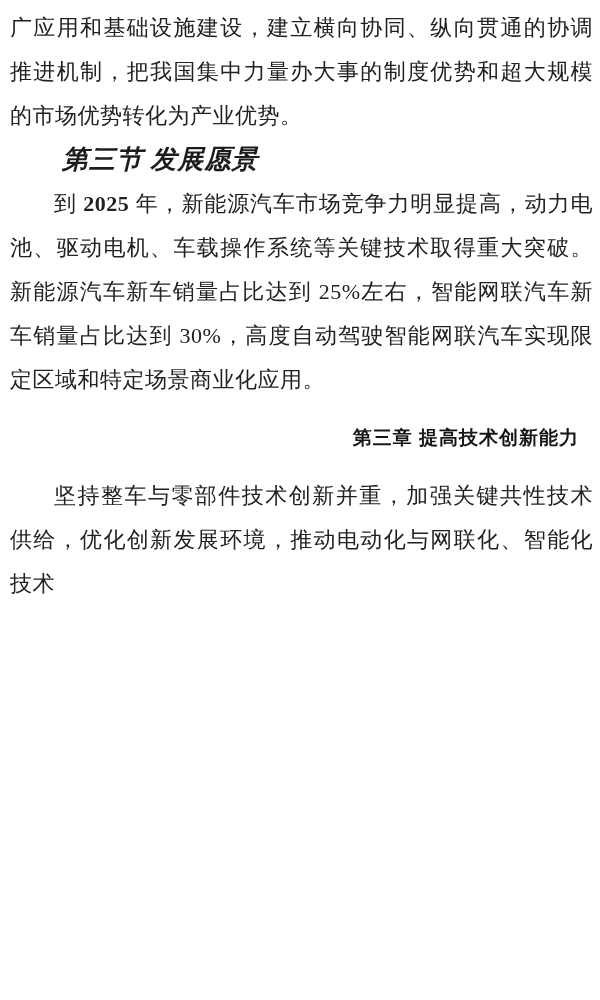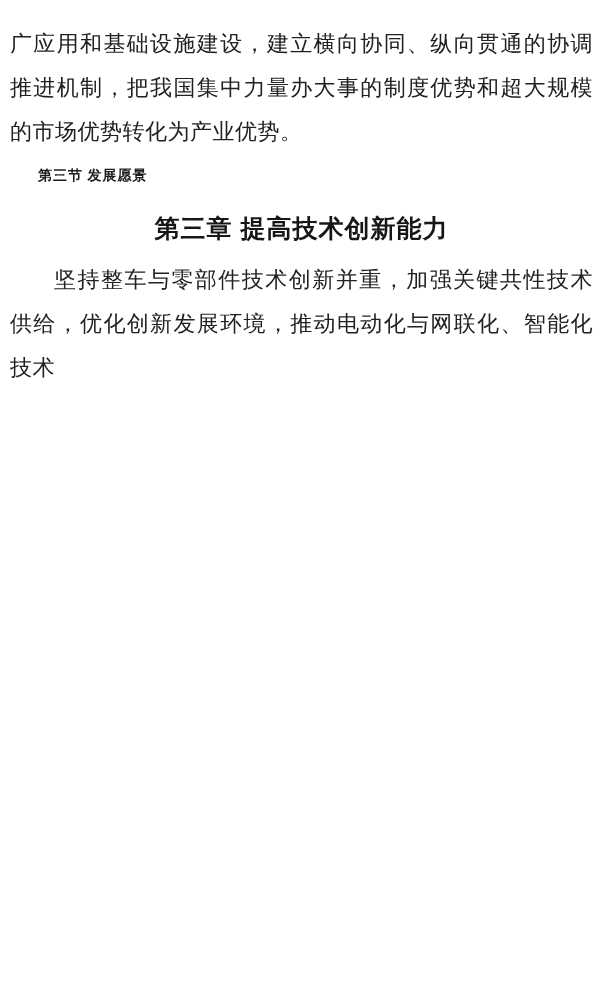--- a/index.html
+++ b/index.html
@@ -7,49 +7,50 @@
     padding: 0;
     background: #ffffff;
   }
   .page {
     position: relative;
     width: 600px;
     height: 888px;
     background: #ffffff;
     overflow: hidden;
     box-sizing: border-box;
-    padding: 22px 7px 0 10px;
+    padding: 6px 7px 0 10px;
     font-family: "Liberation Serif", "DejaVu Serif", serif;
     color: #212121;
   }
   .para {
     margin: 0;
     font-size: 22px;
     line-height: 44px;
     letter-spacing: 0.5px;
     text-align: justify;
   }
   .indent {
     text-indent: 2em;
   }
   .section-heading {
     margin: 0;
-    font-size: 14px;
+    font-size: 26px;
     line-height: 44px;
     font-weight: bold;
     text-indent: 2em;
     letter-spacing: 1px;
     color: #1c1c1c;
+    font-style: italic;
   }
   .chapter-heading {
-    margin: 8px;
-    font-size: 25px;
+    margin: 14px;
+    font-size: 19px;
     line-height: 44px;
     font-weight: bold;
-    text-align: center;
+    text-align: right;
     letter-spacing: 1px;
     font-family: "Liberation Sans", "DejaVu Sans", sans-serif;
     color: #161616;
   }
   .bold-num {
     font-weight: bold;
   }
   .page-number {
     position: absolute;
     top: 974px;
@@ -65,20 +66,21 @@
 <body>
 
 <div class="page">
 
   <p class="para">广应用和基础设施建设，建立横向协同、纵向贯通的协调推进机制，把我国集中力量办大事的制度优势和超大规模的市场优势转化为产业优势。</p>
 
 
   <h3 class="section-heading">第三节 发展愿景</h3>
 
 
+  <p class="para indent"><span>到 </span><span class="bold-num">2025</span><span> 年，新能源汽车市场竞争力明显提高，动力电池、驱动电机、车载操作系统等关键技术取得重大突破。新能源汽车新车销量占比达到 25%左右，智能网联汽车新车销量占比达到 30%，高度自动驾驶智能网联汽车实现限定区域和特定场景商业化应用。</span></p>
 
   <h2 class="chapter-heading">第三章 提高技术创新能力</h2>
 
   <p class="para indent">坚持整车与零部件技术创新并重，加强关键共性技术供给，优化创新发展环境，推动电动化与网联化、智能化技术</p>
 
   <div class="page-number">4</div>
 
 </div>
 
 </body></html>

